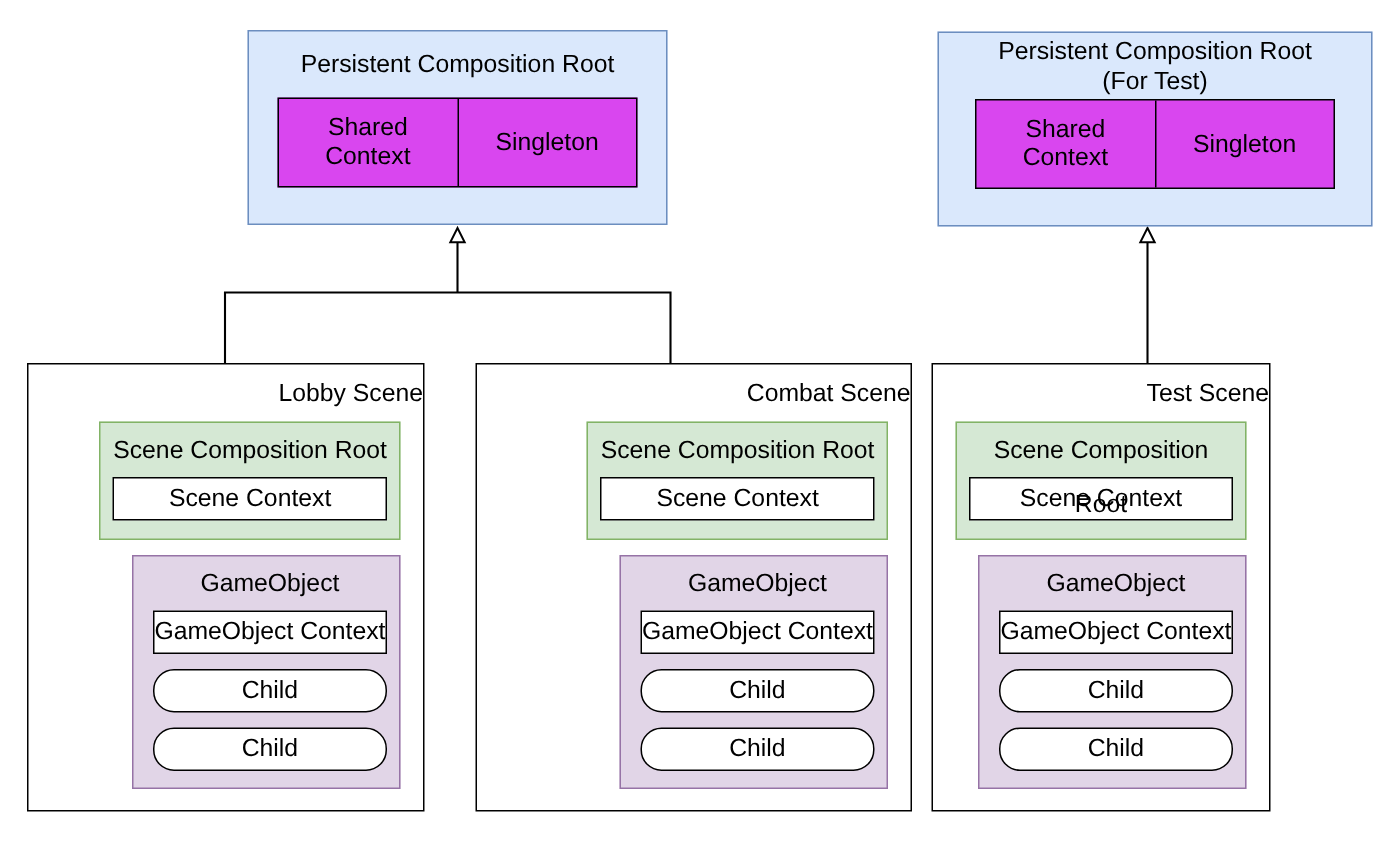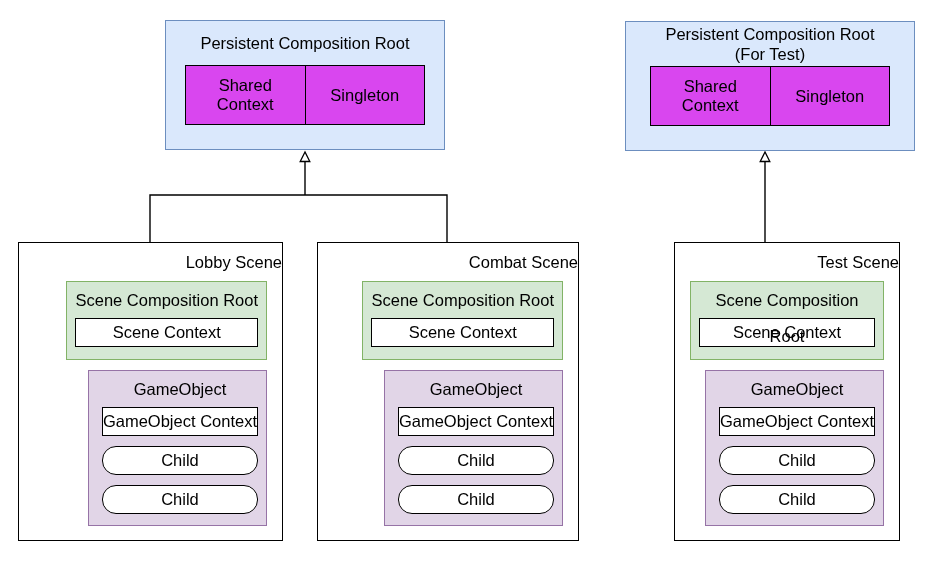--- a/index.html
+++ b/index.html
@@ -40,22 +40,22 @@
   .proot-cell.first{border-right:1.5px solid #000;}
 
   
   .scene{
     position:absolute;top:242px;height:299px;
     background:#ffffff;border:1.5px solid #000;
     box-sizing:border-box;
     display:flex;flex-direction:column;align-items:flex-end;
   }
   #scene-lobby{left:18px;width:265px;}
-  #scene-combat{left:317px;width:262px;}
-  #scene-test{left:674px;width:226px;}
+  #scene-combat{left:317px;width:291px;}
+  #scene-test{left:621px;width:226px;}
   .scene-title{
     height:38px;display:flex;align-items:center;justify-content:center;
     font-size:16.5px;
   }
   .section{
     margin:0 15px;
     box-sizing:border-box;
     padding:0 8px 12px;
   }
   .section.green{background:#d5e8d4;border:1.5px solid #82b366;}

